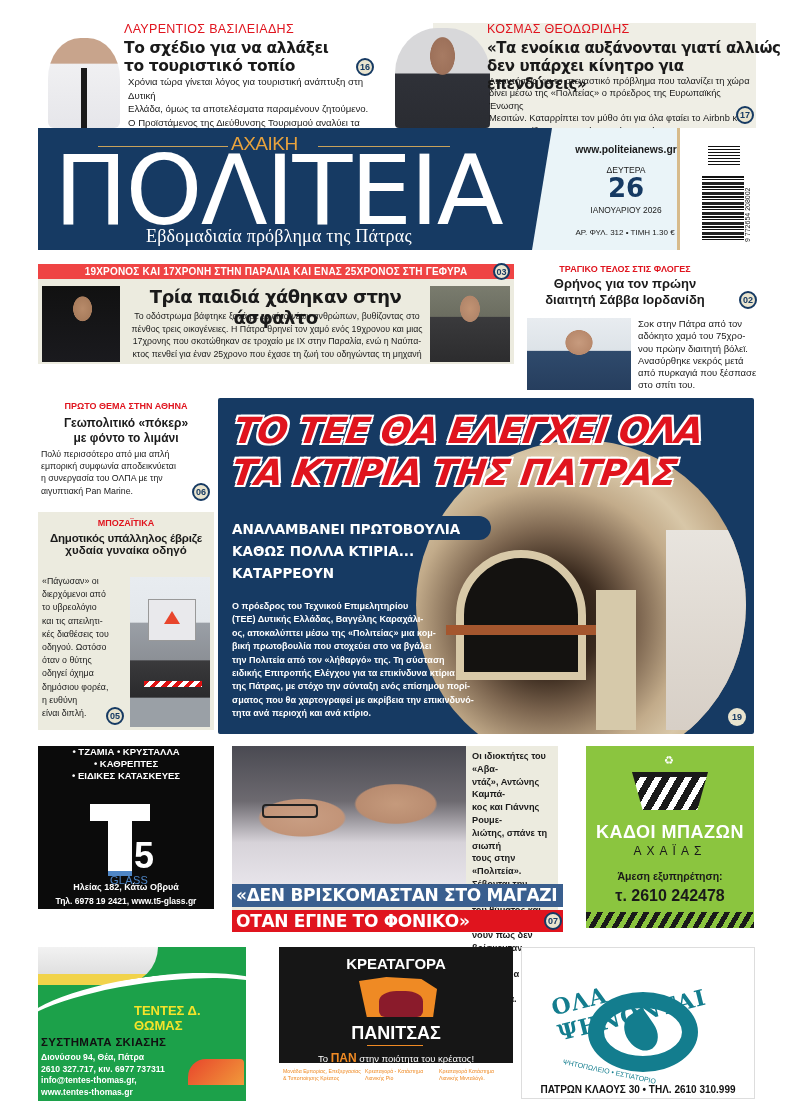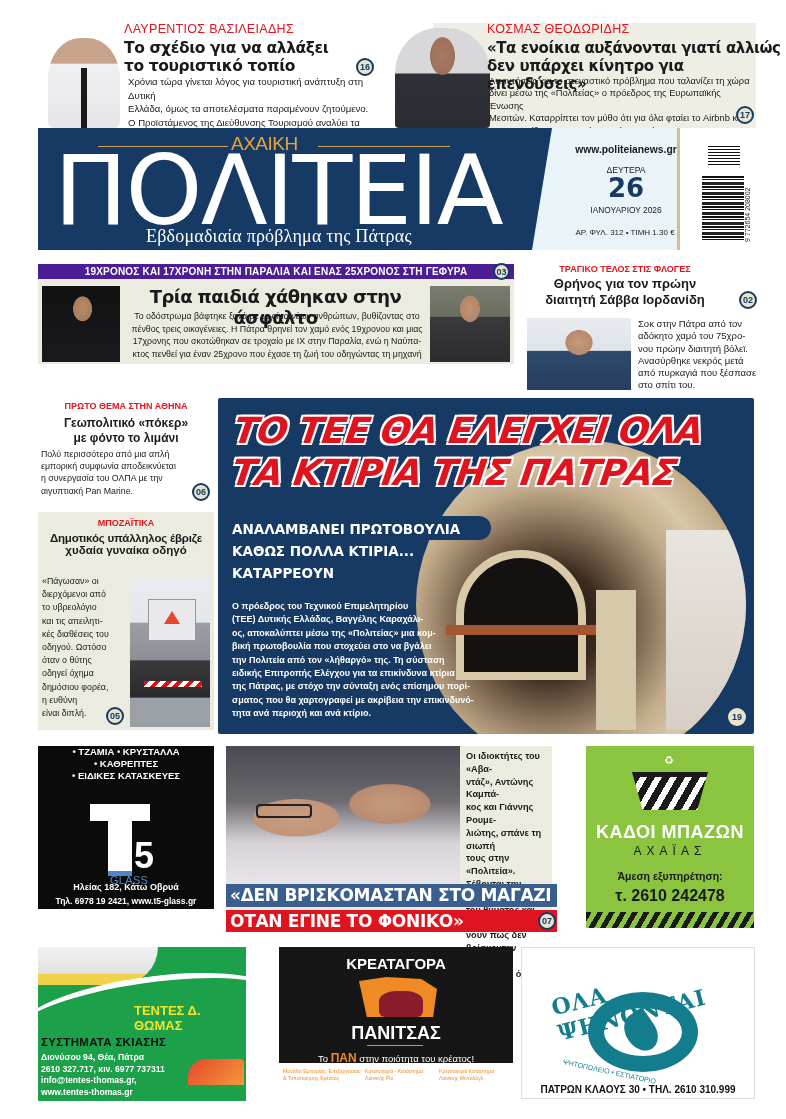--- a/index.html
+++ b/index.html
@@ -11,21 +11,21 @@
 .person{background:linear-gradient(180deg,#d9d9d9,#bdbdbd);border-radius:40% 40% 0 0}
 
 .teaser-name{font-size:12.5px;letter-spacing:.3px}
 .teaser-title{font-weight:bold;font-size:15.5px;line-height:18px;font-family:"DejaVu Sans",sans-serif;letter-spacing:-.4px}
 .teaser-text{font-size:9.6px;line-height:13.6px}
 
 .mast{left:38px;top:128px;width:535px;height:122px;background:#163a63}
 .mast-cut{left:532px;top:128px;width:42px;height:122px;background:#eaf4f8;clip-path:polygon(20px 0,42px 0,42px 122px,0 122px)}
 .datebox{left:553px;top:128px;width:127px;height:122px;background:#eaf4f8;border-right:3px solid #d7bb8c;text-align:center}
 
-.kicker-bar{background:#4c1d95;color:#fff;font-weight:bold;font-size:10px;text-align:center;height:15px;line-height:15px;letter-spacing:.2px}
+.kicker-bar{background:#ef4444;color:#fff;font-weight:bold;font-size:10px;text-align:center;height:15px;line-height:15px;letter-spacing:.2px}
 .body-c{font-size:9.4px;line-height:13.6px;text-align:center}
 
 .lead{left:218px;top:398px;width:536px;height:336px;background:#163a63;overflow:hidden;border-radius:2px}
 .lead-h{font-family:"DejaVu Sans",sans-serif;font-weight:bold;font-style:italic;font-size:36px;line-height:38px;color:#e0141e;-webkit-text-stroke:1.5px #fff;paint-order:stroke fill;text-shadow:0 0 0 #fff,2px 2px 0 #fff,-2px -2px 0 #fff,2px -2px 0 #fff,-2px 2px 0 #fff;letter-spacing:-1px;transform:skewX(-8deg)}
 .lead-sub{color:#fff;font-weight:bold;font-size:13.5px;line-height:22px;font-family:"DejaVu Sans",sans-serif}
 .lead-body{color:#fff;font-weight:bold;font-size:9px;line-height:13.4px}
 .photo-circle{border-radius:50%;background:radial-gradient(circle at 40% 55%,#1c1510 0,#3a2a1e 20%,#7d6650 34%,#c2ab8a 50%,#d8c7a8 62%,#b99d79 80%);overflow:hidden}
 
 .ad-black{background:#0b0b0b;color:#fff}
 .ad-green{background:#8bc53f}
@@ -184,21 +184,21 @@
   <div style="font-size:9.5px;font-weight:bold;margin-top:1px;">• ΚΑΘΡΕΠΤΕΣ</div>
   <div style="font-size:9.5px;font-weight:bold;margin-top:1px;">• ΕΙΔΙΚΕΣ ΚΑΤΑΣΚΕΥΕΣ</div>
   <div class="abs" style="left:52px;top:58px;width:60px;height:17px;background:#fff;"></div>
   <div class="abs" style="left:70px;top:58px;width:24px;height:72px;background:#fff;border-bottom:5px solid #4f86c6;"></div>
   <div class="abs" style="left:96px;top:90px;font-size:36px;font-weight:bold;line-height:40px;">5</div>
   <div class="abs" style="left:72px;top:128px;font-size:11px;color:#4f86c6;letter-spacing:.3px;">GLASS</div>
   <div class="abs" style="left:0;width:176px;top:136px;font-size:9px;font-weight:bold;">Ηλείας 182, Κάτω Οβρυά</div>
   <div class="abs" style="left:0;width:176px;top:150px;font-size:8.5px;font-weight:bold;">Τηλ. 6978 19 2421, www.t5-glass.gr</div>
 </div>
 
-<div class="abs cream" style="left:226px;top:746px;width:326px;height:184px;padding-left:40px;">
+<div class="abs cream" style="left:232px;top:746px;width:326px;height:184px;padding-left:40px;">
   <div class="abs" style="left:0;top:0;width:234px;height:138px;background:radial-gradient(ellipse at 30% 52%,#c99e83 0,#c29478 18%,transparent 19%),radial-gradient(ellipse at 70% 42%,#c59a7c 0,#b98c70 17%,transparent 18%),linear-gradient(180deg,#4a4a52 0,#6d6a70 40%,#d7d3d9 70%,#e7e4ea 100%);">
     <div class="abs" style="left:30px;top:58px;width:56px;height:14px;border:2px solid #222;border-radius:4px;"></div>
   </div>
   <div class="abs" style="left:240px;top:4px;font-size:9.2px;line-height:12.8px;font-weight:bold;">
     <div>Οι ιδιοκτήτες του «Αβα-</div>
     <div>ντάζ», Αντώνης Καμπά-</div>
     <div>κος και Γιάννης Ρουμε-</div>
     <div>λιώτης, σπάνε τη σιωπή</div>
     <div>τους στην «Πολιτεία».</div>
     <div>Σέβονται την οικογένεια</div>

